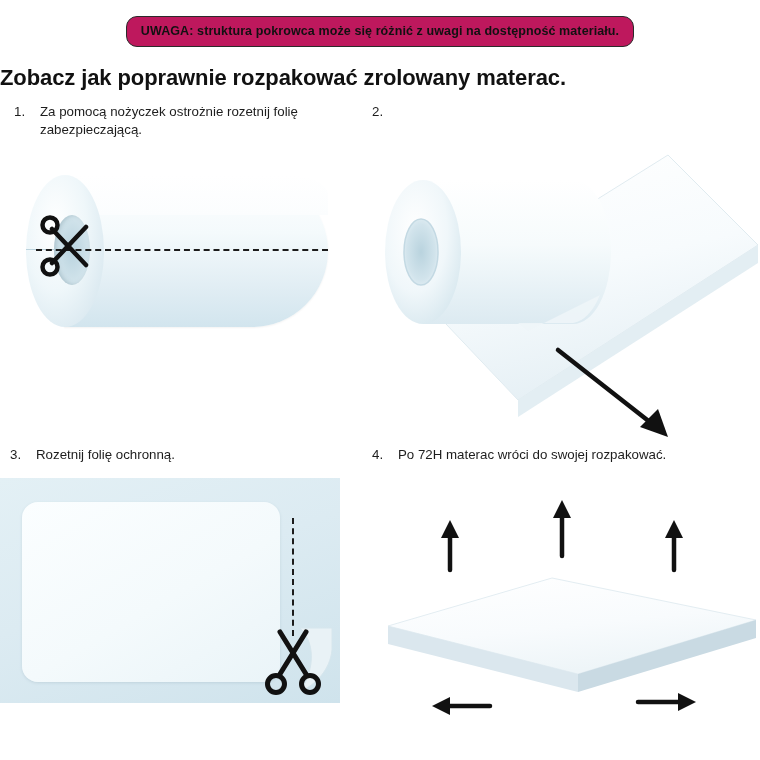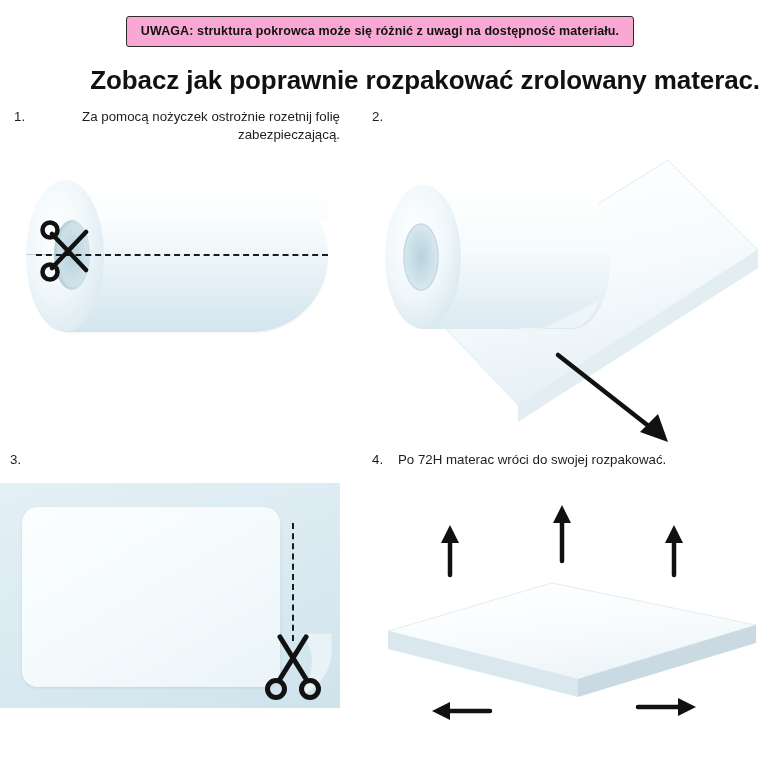--- a/index.html
+++ b/index.html
@@ -15,32 +15,32 @@
     overflow: hidden;
     position: relative;
   }
   .notice-wrap {
     display: flex;
     justify-content: center;
     padding-top: 16px;
   }
   .notice {
     border: 1px solid #2b2b2b;
-    border-radius: 3px;
+    border-radius: 11px;
     padding: 7px 14px 8px 14px;
     font-size: 12.5px;
     font-weight: bold;
     letter-spacing: 0.1px;
     color: #111;
-    background: #f9a8d4;
+    background: #be185d;
     white-space: nowrap;
   }
   .main-title {
-    text-align: right;
-    font-size: 26px;
+    text-align: left;
+    font-size: 22px;
     font-weight: bold;
     margin-top: 18px;
     color: #111;
     letter-spacing: -0.1px;
   }
   .grid {
     position: relative;
     margin-top: 12px;
   }
   .step {
@@ -53,21 +53,20 @@
     color: #1d1d1d;
     line-height: 1.35;
   }
   .step-num {
     width: 26px;
     flex: 0 0 26px;
     font-size: 13.3px;
   }
   .step-text {
     max-width: 300px;
-    text-align: right;
   }
 
   
   #step1 { left: 14px; top: 0px; width: 350px; }
   .cyl-wrap {
     position: relative;
     width: 330px;
     height: 210px;
     margin-top: 14px;
     margin-left: 4px;
@@ -272,20 +271,21 @@
           <line x1="190" y1="215" x2="292" y2="295" stroke="#111111" stroke-width="4.5" stroke-linecap="round"></line>
           <polygon points="300,302 272,292 290,274" fill="#111111"></polygon>
         </g>
       </svg>
     </div>
   </div>
 
   <div class="step" id="step3">
     <div class="step-head">
       <span class="step-num">3.</span>
+      <span class="step-text">Rozetnij folię ochronną.</span>
     </div>
     <div class="foil-wrap">
       <div class="foil-bg"></div>
       <div class="foil-inner"></div>
       <svg viewBox="0 0 340 240" width="340" height="240" style="position:absolute;left:0;top:0;">
         <path d="M 300 150 C 318 168 312 196 300 214 C 316 206 330 192 332 172 L 332 150 Z" fill="#e9f2f6" stroke="#d6e6ed" stroke-width="1"></path>
       </svg>
       <div class="foil-dash"></div>
       <div class="scissors-3">
         <svg viewBox="0 0 62 72" width="62" height="72">

